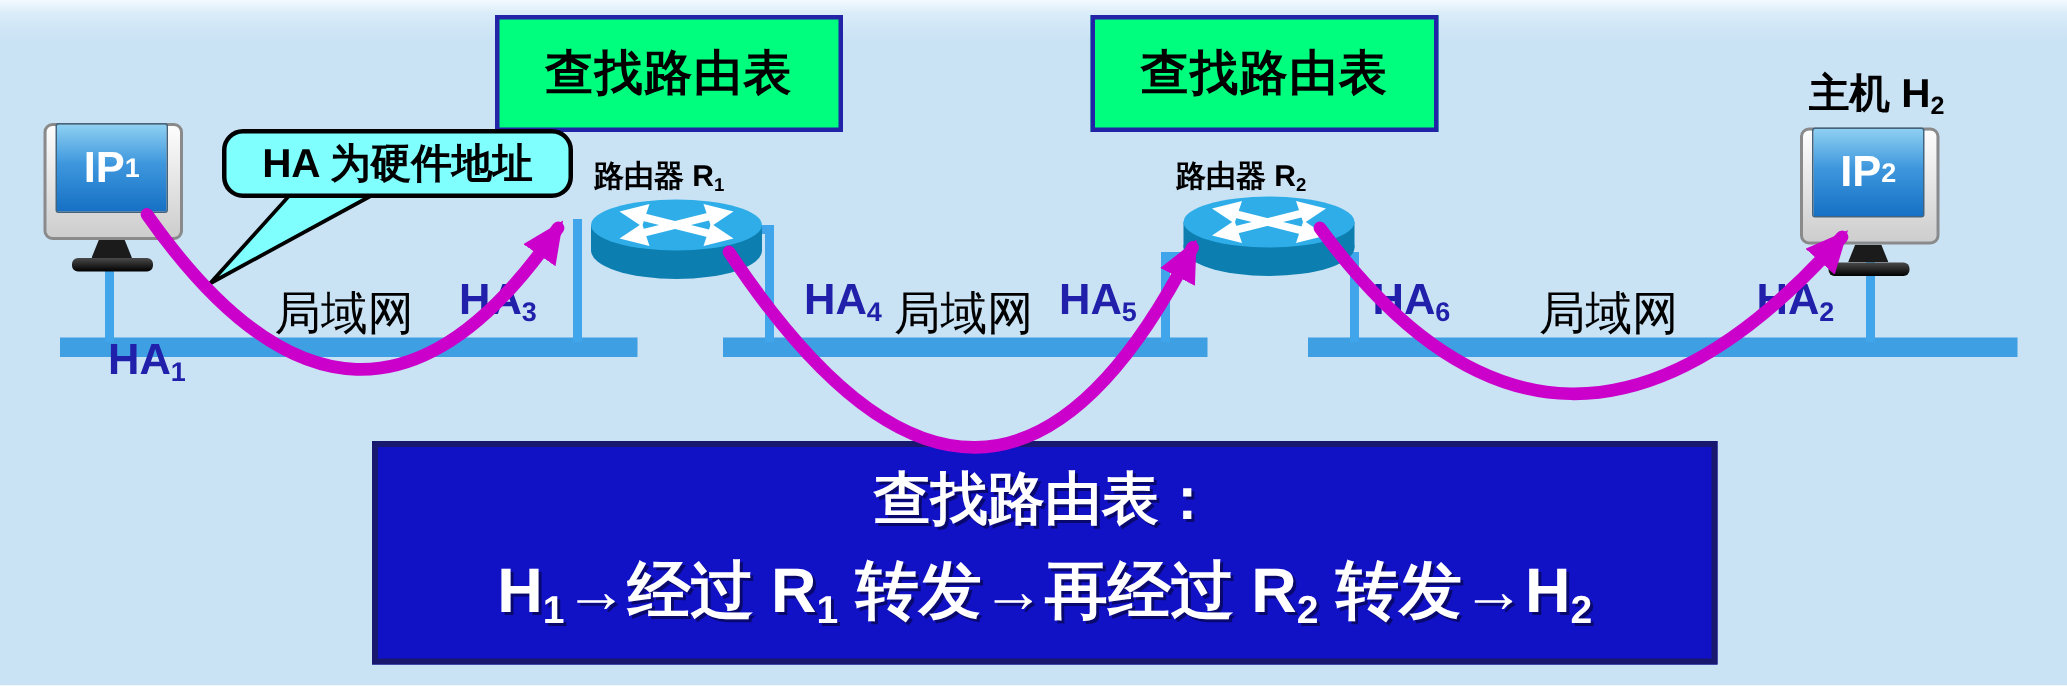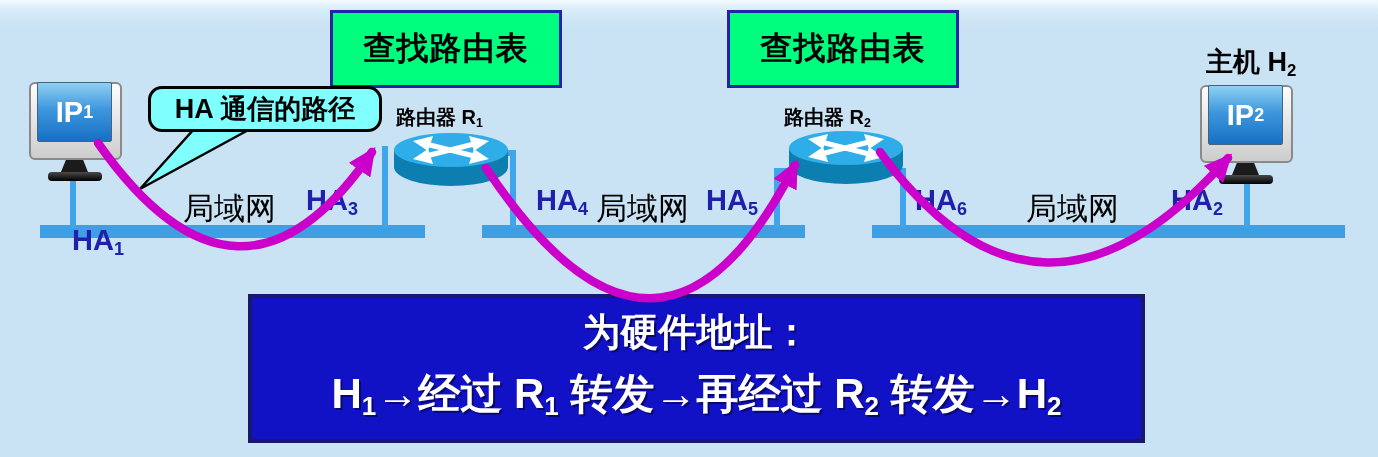--- a/index.html
+++ b/index.html
@@ -144,24 +144,24 @@
   <div class="lan-label" style="left:596px;top:188px;">局域网</div>
   <div class="lan-label" style="left:1026px;top:188px;">局域网</div>
 
   <div class="lookup-box" style="left:330px;">查找路由表</div>
   <div class="lookup-box" style="left:727px;">查找路由表</div>
 
   <svg class="overlay">
     <polygon points="195,128 252,128 140,189" fill="#80ffff" stroke="#000" stroke-width="2.5"></polygon>
   </svg>
 
-  <div class="callout">HA 通信的路径</div>
+  <div class="callout">HA 为硬件地址</div>
 
   <div class="path-box">
-    <div class="path-line1">为硬件地址：</div>
+    <div class="path-line1">查找路由表：</div>
     <div class="path-line2">H<sub>1</sub>→经过 R<sub>1</sub> 转发→再经过 R<sub>2</sub> 转发→H<sub>2</sub></div>
   </div>
 
   <svg class="overlay">
     <defs>
       <marker id="mh" markerUnits="userSpaceOnUse" markerWidth="30" markerHeight="26" refX="22" refY="13" orient="auto">
         <path d="M0,0 L28,13 L0,26 z" fill="#cb00cb"></path>
       </marker>
     </defs>
     <g fill="none" stroke="#cb00cb" stroke-width="8.5" stroke-linecap="round">

